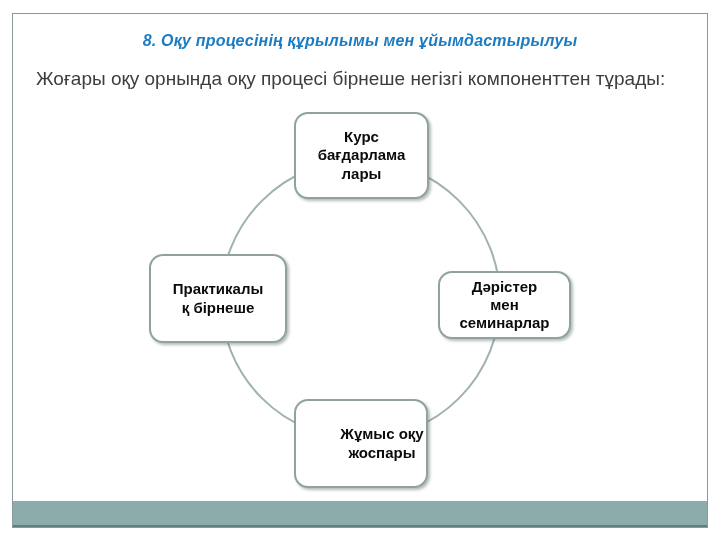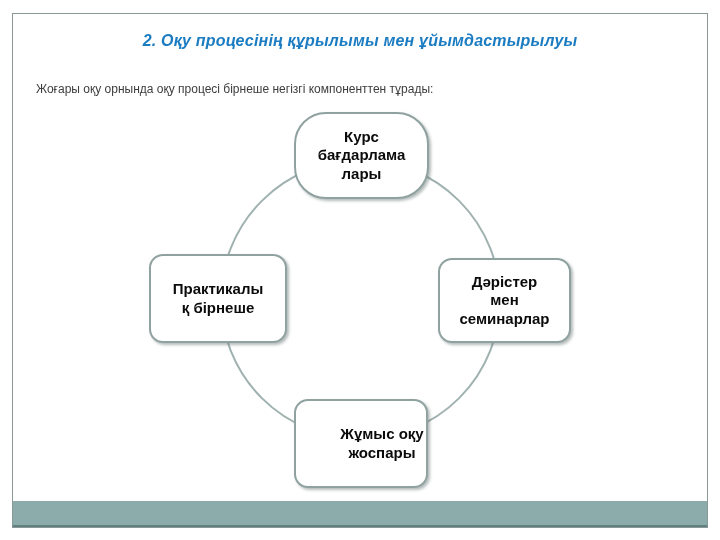--- a/index.html
+++ b/index.html
@@ -27,23 +27,23 @@
     width: 100%;
     text-align: center;
     font-size: 16px;
     font-weight: bold;
     font-style: italic;
     color: #1b7cc2;
     letter-spacing: 0.2px;
   }
   .slide-intro {
     position: absolute;
-    left: 23px; top: 68px;
+    left: 23px; top: 54px;
     width: 640px;
-    font-size: 12px;
+    font-size: 19px;
     color: #3d3d3d;
   }
   .cycle-circle {
     position: absolute;
     left: 207px; top: 145px;
     width: 281px; height: 281px;
     border: 2px solid #a0b2b0;
     border-radius: 50%;
     background: transparent;
     z-index: 1;
@@ -58,41 +58,41 @@
     display: flex;
     align-items: center;
     justify-content: center;
     text-align: center;
     font-size: 15px;
     font-weight: bold;
     color: #0b0b0b;
     line-height: 1.22;
     white-space: pre-line;
   }
-  .node-top    { left: 281px; top: 98px;  width: 135px; height: 87px; border-radius: 32px; }
-  .node-right  { left: 425px; top: 244px; width: 133px; height: 85px; }
+  .node-top    { left: 281px; top: 98px;  width: 135px; height: 87px; }
+  .node-right  { left: 425px; top: 257px; width: 133px; height: 68px; }
   .node-bottom { left: 281px; top: 385px; width: 134px; height: 89px; padding-left: 42px; }
   .node-left   { left: 136px; top: 240px; width: 138px; height: 89px; }
   .footer-bar {
     position: absolute;
     left: 0; bottom: 0;
     width: 100%;
     height: 26px;
     background: #8cacab;
     border-bottom: 2px solid #5e807f;
     z-index: 3;
   }
 </style>
 </head>
 <body>
 
 <div class="stage">
   <div class="slide">
 
-    <div class="slide-title">2. Оқу процесінің құрылымы мен ұйымдастырылуы</div>
+    <div class="slide-title">8. Оқу процесінің құрылымы мен ұйымдастырылуы</div>
 
     <div class="slide-intro">Жоғары оқу орнында оқу процесі бірнеше негізгі компоненттен тұрады:</div>
 
     <div>
       <div class="cycle-circle"></div>
 
       <div class="node node-top">Курс
 бағдарлама
 лары</div>
 

